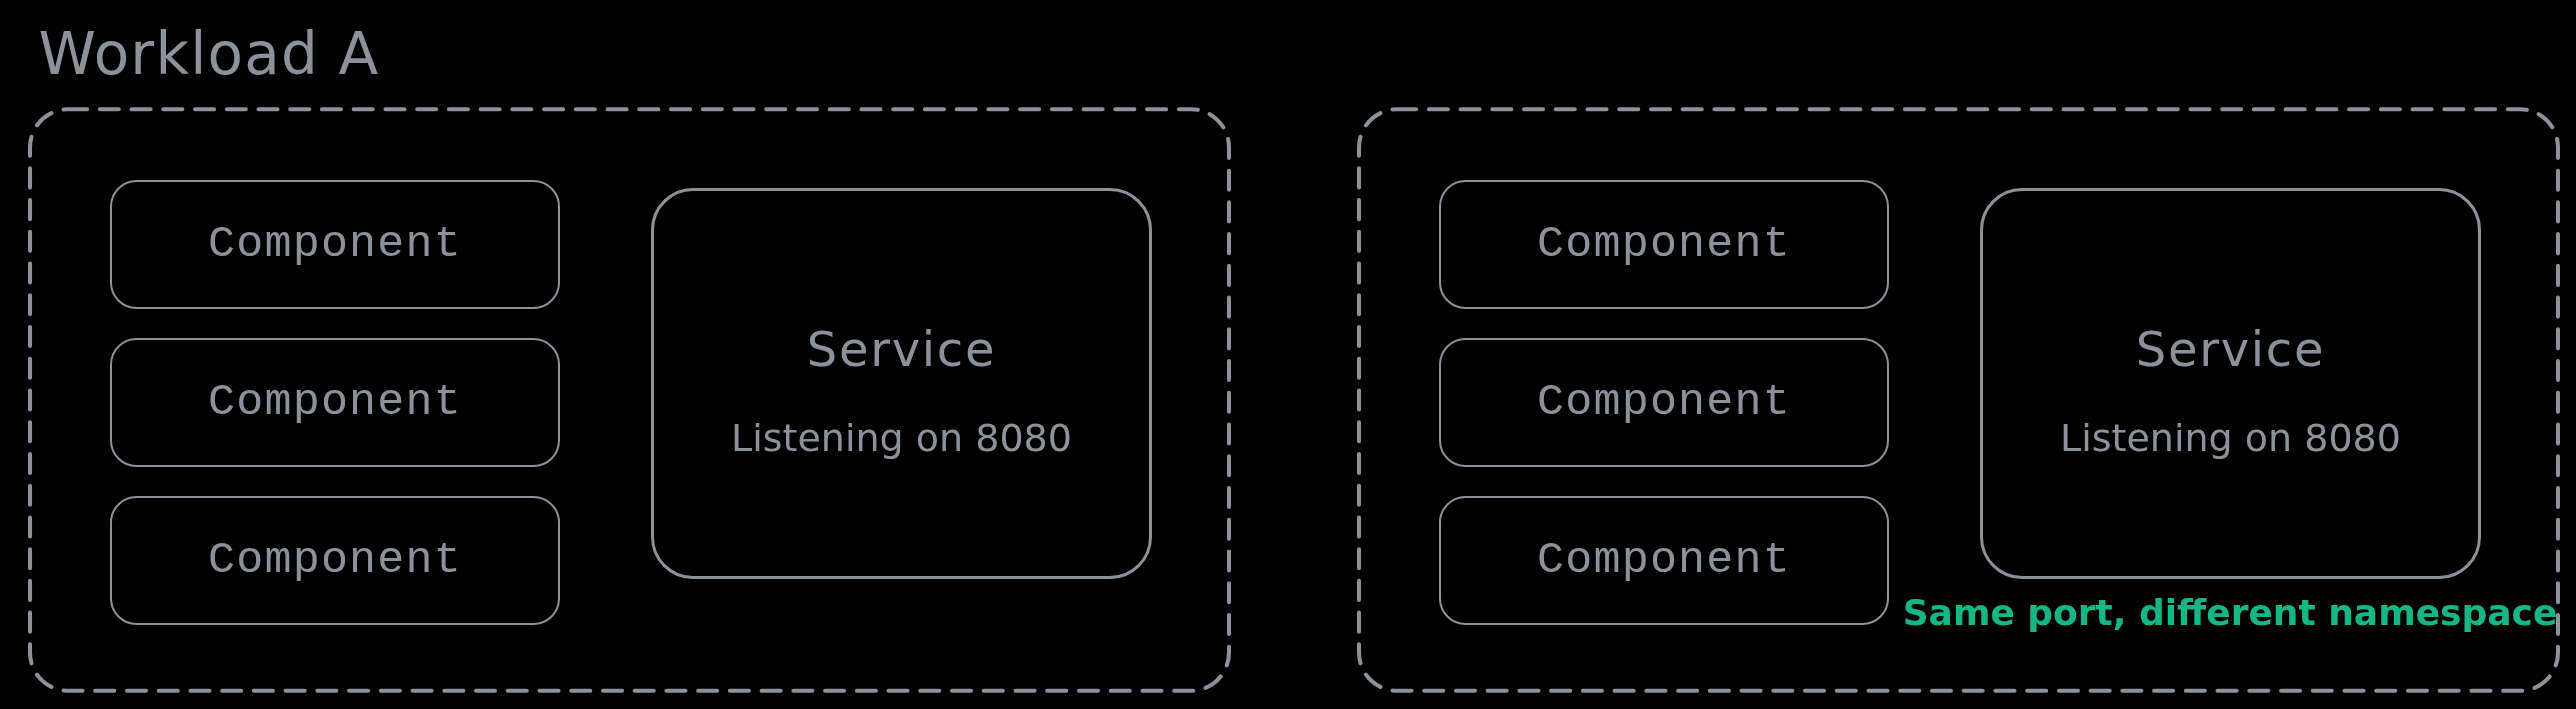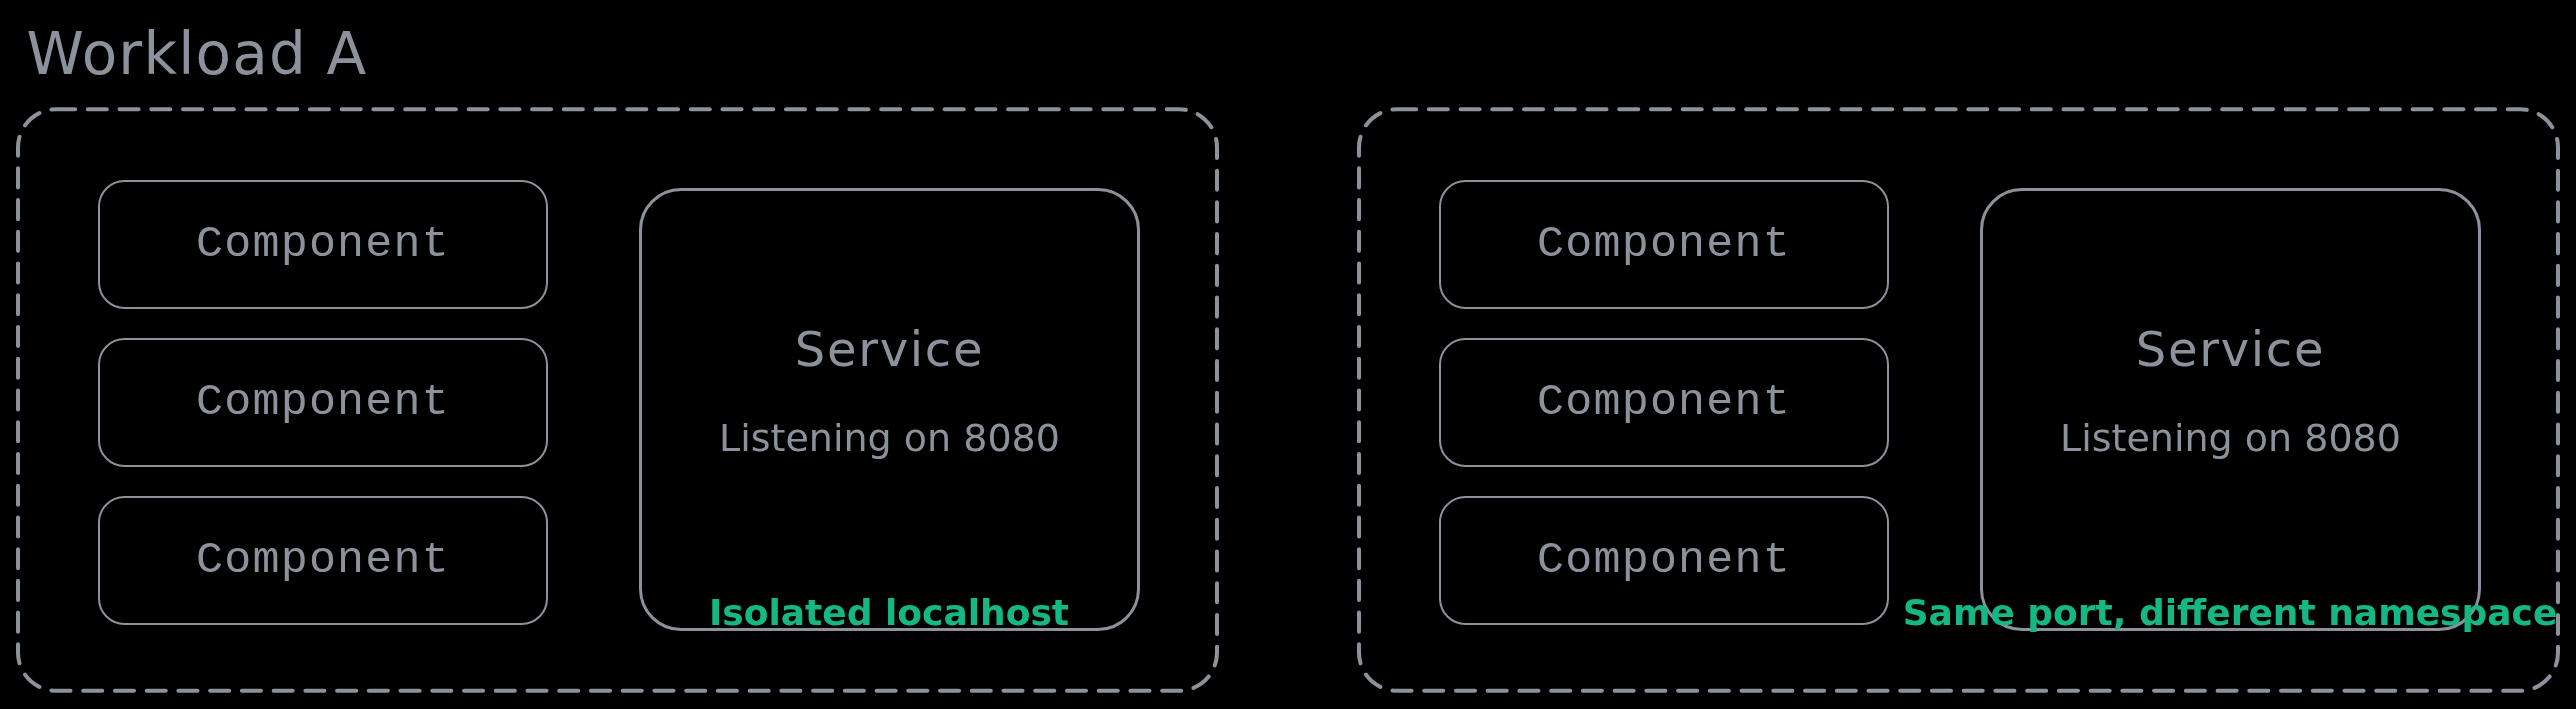--- a/index.html
+++ b/index.html
@@ -14,21 +14,21 @@
     background: #000000;
     overflow: hidden;
     font-family: "DejaVu Sans", sans-serif;
   }
   .workload {
     position: absolute;
     top: 0;
     width: 1235px;
     height: 710px;
   }
-  .workload.a { left: 0; }
+  .workload.a { left: 12px; }
   .workload.b { left: 1341px; }
 
   .wl-title {
     position: absolute;
     left: 26.5px;
     top: 23px;
     font-size: 58px;
     line-height: 63px;
     letter-spacing: 1.2px;
     color: var(--gray, #8b929b);
@@ -70,21 +70,21 @@
     letter-spacing: 1.2px;
     white-space: nowrap;
     font-family: Liberation Mono, monospace;
   }
 
   .service {
     position: absolute;
     left: 639px;
     top: 188px;
     width: 501px;
-    height: 443px;
+    height: 391px;
     border: 3.5px solid var(--gray, #8b929b);
     border-radius: 42px;
     box-sizing: border-box;
   }
   .service-title {
     position: absolute;
     left: 0;
     top: 124px;
     width: 100%;
     text-align: center;
@@ -138,21 +138,20 @@
     </div>
     <div class="component c3">
       <span class="component-label">Component</span>
     </div>
 
     <div class="service">
       <div class="service-title">Service</div>
       <div class="service-subtitle">Listening on 8080</div>
     </div>
 
-    <div class="note">Isolated localhost</div>
   </section>
 
   <section class="workload b">
 
     <svg class="boundary" width="1203" height="586" aria-hidden="true" viewBox="0 0 2085 1015">
       <rect x="3.5" y="3.5" width="2078" height="1008" rx="66"></rect>
     </svg>
 
     <div class="component c1">
       <span class="component-label">Component</span>

